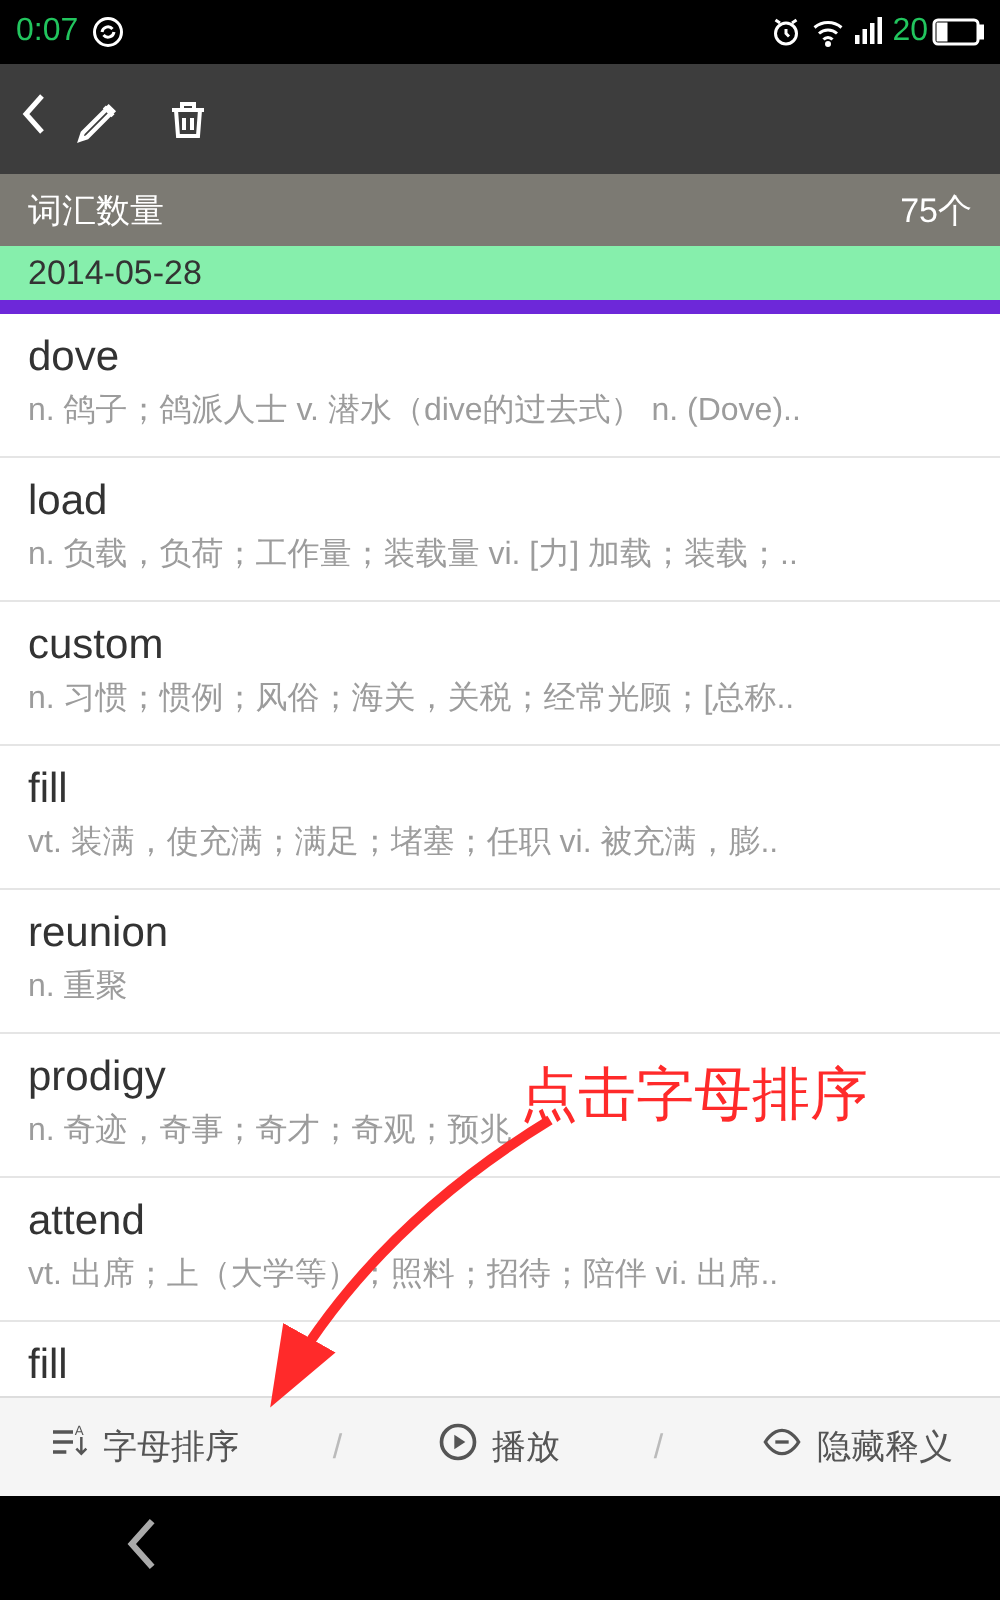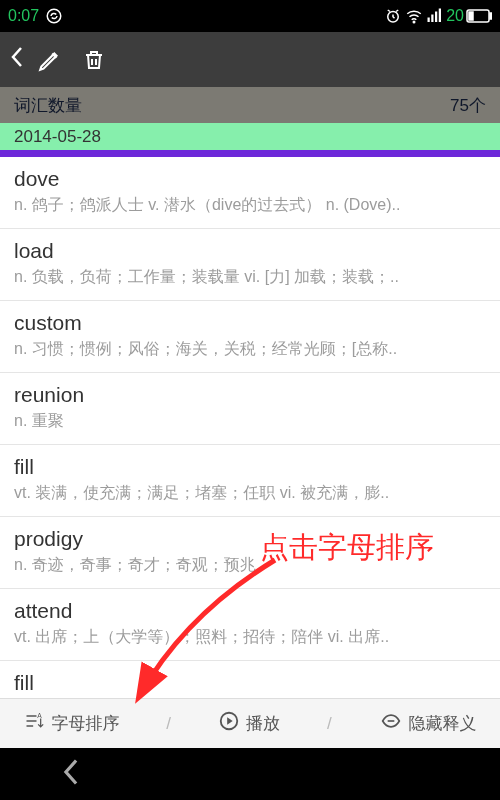--- a/index.html
+++ b/index.html
@@ -9,21 +9,21 @@
   .status-bar { height: 32px; background: #000; color: #22c55e; display: flex; align-items: center; padding: 0 8px; font-size: 16px; }
   .status-left { flex: 0 0 auto; display: flex; align-items: center; gap: 6px; }
   .status-right { margin-left: auto; display: flex; align-items: center; gap: 2px; }
   .status-icon svg { display: block; }
 
   .titlebar { height: 55px; background: #3d3d3d; color: #fff; display: flex; align-items: center; padding: 0 10px; }
   .titlebar .back { font-size: 26px; margin-right: 4px; cursor: pointer; }
   .titlebar .title { font-size: 25px; flex: 1; }
   .titlebar .icon-btn { width: 44px; height: 44px; display: flex; align-items: center; justify-content: center; cursor: pointer; }
 
-  .count-row { height: 36px; background: #7c7a73; color: #0f172a; display: flex; align-items: center; padding: 0 14px; font-size: 17px; }
+  .count-row { height: 36px; background: #7c7a73; color: #ffffff; display: flex; align-items: center; padding: 0 14px; font-size: 17px; }
   .count-row .count { margin-left: auto; }
 
   .date-row { height: 34px; background: #86efac; color: #333; display: flex; align-items: center; padding: 0 14px; font-size: 17px; border-bottom: 7px solid #6d28d9; }
 
   .list { flex: 1; overflow-y: hidden; background: #fff; }
   .word-item { padding: 10px 14px 12px; border-bottom: 1px solid #e5e5e5; }
   .word-item .word { font-size: 21px; color: #333; margin-bottom: 4px; }
   .word-item .def { font-size: 16px; color: #9c9c9c; white-space: nowrap; overflow: hidden; text-overflow: ellipsis; }
   .word-item.cut { padding-bottom: 0; border-bottom: none; }
 
@@ -116,26 +116,26 @@
       </div>
       <div class="word-item">
         <div class="word">load</div>
         <div class="def">n. 负载，负荷；工作量；装载量 vi. [力] 加载；装载；..</div>
       </div>
       <div class="word-item">
         <div class="word">custom</div>
         <div class="def">n. 习惯；惯例；风俗；海关，关税；经常光顾；[总称..</div>
       </div>
       <div class="word-item">
+        <div class="word">fill</div>
+        <div class="def">vt. 装满，使充满；满足；堵塞；任职 vi. 被充满，膨..</div>
+      </div>
+      <div class="word-item">
         <div class="word">reunion</div>
         <div class="def">n. 重聚</div>
-      </div>
-      <div class="word-item">
-        <div class="word">fill</div>
-        <div class="def">vt. 装满，使充满；满足；堵塞；任职 vi. 被充满，膨..</div>
       </div>
       <div class="word-item">
         <div class="word">prodigy</div>
         <div class="def">n. 奇迹，奇事；奇才；奇观；预兆</div>
       </div>
       <div class="word-item">
         <div class="word">attend</div>
         <div class="def">vt. 出席；上（大学等）；照料；招待；陪伴 vi. 出席..</div>
       </div>
       <div class="word-item cut">

